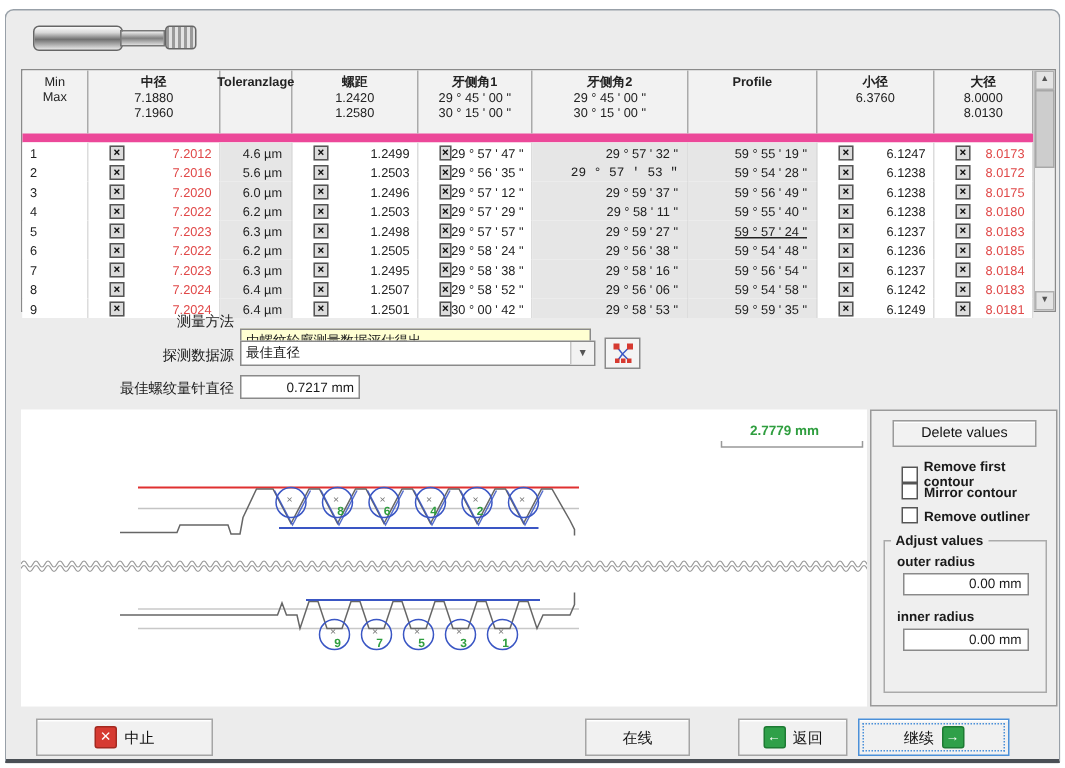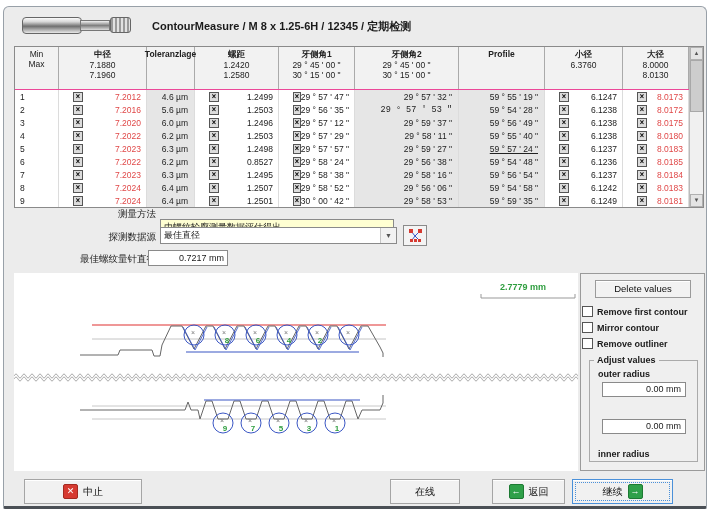--- a/index.html
+++ b/index.html
@@ -13,21 +13,21 @@
   .g-handle{position:absolute;left:0;top:3px;width:58px;height:15px;border-radius:4px;
     background:linear-gradient(#fafafa 0%,#d8d8d8 25%,#707070 55%,#e8e8e8 100%);border:1px solid #666;}
   .g-shaft{position:absolute;left:58px;top:6px;width:28px;height:9px;
     background:linear-gradient(#f2f2f2,#808080,#ddd);border:1px solid #777;}
   .g-cap{position:absolute;left:88px;top:3px;width:19px;height:14px;border-radius:3px;border:1px solid #666;
     background:repeating-linear-gradient(90deg,#9a9a9a 0 2px,#e2e2e2 2px 4px);}
   
   .meas-table{position:absolute;left:10px;top:39px;width:688px;height:160px;background:#fff;
     border:1px solid #8a8a8a;display:flex;}
   .t-grid{width:674px;}
-  .t-head{display:flex;height:42px;background:#f2f2f2;border-bottom:1px solid #ec4899;}
+  .t-head{display:flex;height:42px;background:#f2f2f2;border-bottom:6px solid #ec4899;}
   .h-cell{box-sizing:border-box;border-right:1px solid #aaa;display:flex;flex-direction:column;
     align-items:center;justify-content:flex-start;padding-top:2px;font-size:8.5px;color:#222;}
   .h-title{font-weight:bold;line-height:11px;white-space:nowrap;}
   .h-mm{line-height:10px;white-space:nowrap;}
   .t-row{display:flex;height:13px;background:#fff;}
   .t-cell{box-sizing:border-box;border-right:1px solid #dcdcdc;display:flex;align-items:center;
     font-size:8.5px;color:#222;white-space:nowrap;overflow:hidden;}
   .t-cell.shaded{background:#e6e6e6;justify-content:flex-end;padding-right:6px;}
   .t-cell.rownum{padding-left:5px;background:#fff;}
   .t-cell .val{margin-left:auto;padding-right:5px;}
@@ -54,21 +54,21 @@
   .icon-btn{position:absolute;box-sizing:border-box;border:1px solid #8a8a8a;background:#f4f4f4;
     display:flex;align-items:center;justify-content:center;}
   
   .plot{position:absolute;left:10px;top:266px;width:564px;height:198px;background:#fff;}
   
   .panel{position:absolute;left:576px;top:266px;width:125px;height:198px;box-sizing:border-box;
     border:1px solid #9a9a9a;background:#efefef;font-size:9px;color:#1a1a1a;}
   .btn{box-sizing:border-box;border:1px solid #9a9a9a;background:#f2f2f2;text-align:center;
     font-size:9.5px;color:#111;box-shadow:inset 0 1px 0 #fff;}
   .panel .delete-btn{position:absolute;left:14px;top:6px;width:96px;height:18px;line-height:16px;}
-  .chk-row{position:absolute;left:1px;display:flex;align-items:center;gap:4px;font-weight:bold;text-align:right;}
+  .chk-row{position:absolute;left:20px;display:flex;align-items:center;gap:4px;font-weight:bold;}
   .chk{display:inline-block;box-sizing:border-box;width:11px;height:11px;border:1px solid #555;background:#fff;}
   .groupbox{position:absolute;left:8px;top:86px;width:107px;height:100px;border:1px solid #aaa;}
   .gb-legend{position:absolute;left:4px;top:-6px;background:#efefef;padding:0 3px;font-weight:bold;}
   .gb-lbl{position:absolute;left:8px;font-weight:bold;}
   .gb-field{position:absolute;left:12px;width:84px;height:15px;box-sizing:border-box;border:1px solid #8a8a8a;
     background:#fff;font-size:9px;text-align:right;padding:1px 4px 0 0;}
   
   .footer-btn{position:absolute;top:472px;height:25px;box-sizing:border-box;border:1px solid #a5a5a5;
     background:#f1f1f1;box-shadow:inset 0 1px 0 #fff;display:flex;align-items:center;justify-content:center;
     gap:5px;font-size:10px;color:#111;}
@@ -82,21 +82,20 @@
 <body>
 
 <div class="window">
 
   <div class="titlebar">
     <div class="gauge">
       <div class="g-handle"></div>
       <div class="g-shaft"></div>
       <div class="g-cap"></div>
     </div>
-    <div class="app-title">ContourMeasure / M 8 x 1.25-6H / 12345 / 定期检测</div>
   </div>
 
   <div class="meas-table">
     <div class="t-grid">
       <div class="t-head" id="tableHead">
           <div class="h-cell" style="width: 44px;">
             <span class="h-title"></span>
             <span class="h-mm">Min</span>
             <span class="h-mm">Max</span>
           </div>
@@ -274,21 +273,21 @@
           </div>
           <div class="t-row">
             <div class="t-cell rownum" style="width: 44px;">6</div>
             <div class="t-cell" style="width: 88px;">
               <span class="cbx">×</span>
               <span class="val red">7.2022</span>
             </div>
             <div class="t-cell shaded" style="width: 48px;">6.2 µm</div>
             <div class="t-cell" style="width: 84px;">
               <span class="cbx">×</span>
-              <span class="val">0.8527</span>
+              <span class="val">1.2505</span>
             </div>
             <div class="t-cell" style="width: 76px;">
               <span class="cbx">×</span>
               <span class="val">29 ° 58 ' 24 "</span>
             </div>
             <div class="t-cell shaded" style="width: 104px;">29 ° 56 ' 38 "</div>
             <div class="t-cell shaded" style="width: 86px;">59 ° 54 ' 48 "</div>
             <div class="t-cell" style="width: 78px;">
               <span class="cbx">×</span>
               <span class="val">6.1236</span>
@@ -398,21 +397,21 @@
       <path d="M3 3 L7 8 L12 3 M7 8 L4 12 M7 8 L11 12" stroke="#3a56c4" stroke-width="1" fill="none"></path>
       <rect x="1" y="1" width="4" height="4" fill="#d63a31"></rect>
         <rect x="10" y="1" width="4" height="4" fill="#d63a31"></rect>
       <rect x="2" y="11" width="3" height="3" fill="#d63a31"></rect>
         <rect x="6" y="11" width="3" height="3" fill="#d63a31"></rect>
         <rect x="10" y="11" width="3" height="3" fill="#d63a31"></rect>
     </svg>
   </div>
 
   <div class="lbl" style="left:22px;top:246px;">最佳螺纹量针直径</div>
-  <div class="field" style="left:144px;top:243px;width:80px;height:16px;text-align:right;">0.7217 mm</div>
+  <div class="field" style="left:156px;top:243px;width:80px;height:16px;text-align:right;">0.7217 mm</div>
 
   <div class="plot">
     <svg id="plotSvg" width="564" height="198">
 
       <text x="509" y="17" text-anchor="middle" font-size="9" font-weight="bold" fill="#2f9e3f">2.7779 mm</text>
       <path d="M467 21 v4 h94 v-4" stroke="#999" fill="none"></path>
 
       <line x1="78" y1="66" x2="372" y2="66" stroke="#c4c4c4" stroke-width="1"></line>
       <line x1="78" y1="52" x2="372" y2="52" stroke="#e03030" stroke-width="1.2"></line>
       <path d="M66 82 H104 L106 77 H138 L140 83 H146 L148 72 L157 53 H168 L180 76 L192 53 H199 L211 76 L223 53 H230 L242 76 L254 53 H261 L273 76 L285 53 H292 L304 76 L316 53 H323 L335 76 L347 53 H354 L366 74 L369 80 L369 84" stroke="#666" stroke-width="1" fill="none"></path>
@@ -477,21 +476,21 @@
       <span>Mirror contour</span>
     </div>
     <div class="chk-row" style="top:64px;">
       <span class="chk"></span>
       <span>Remove outliner</span>
     </div>
     <div class="groupbox">
       <span class="gb-legend">Adjust values</span>
       <span class="gb-lbl" style="top:8px;">outer radius</span>
       <div class="gb-field" style="top:21px;">0.00 mm</div>
-      <span class="gb-lbl" style="top:45px;margin-top:43px;">inner radius</span>
+      <span class="gb-lbl" style="top:45px;">inner radius</span>
       <div class="gb-field" style="top:58px;">0.00 mm</div>
     </div>
   </div>
 
   <div class="footer-btn" style="left:20px;width:118px;">
     <span class="mini-ic red">✕</span>
     <span>中止</span>
   </div>
   <div class="footer-btn" style="left:386px;width:70px;">
     <span>在线</span>

